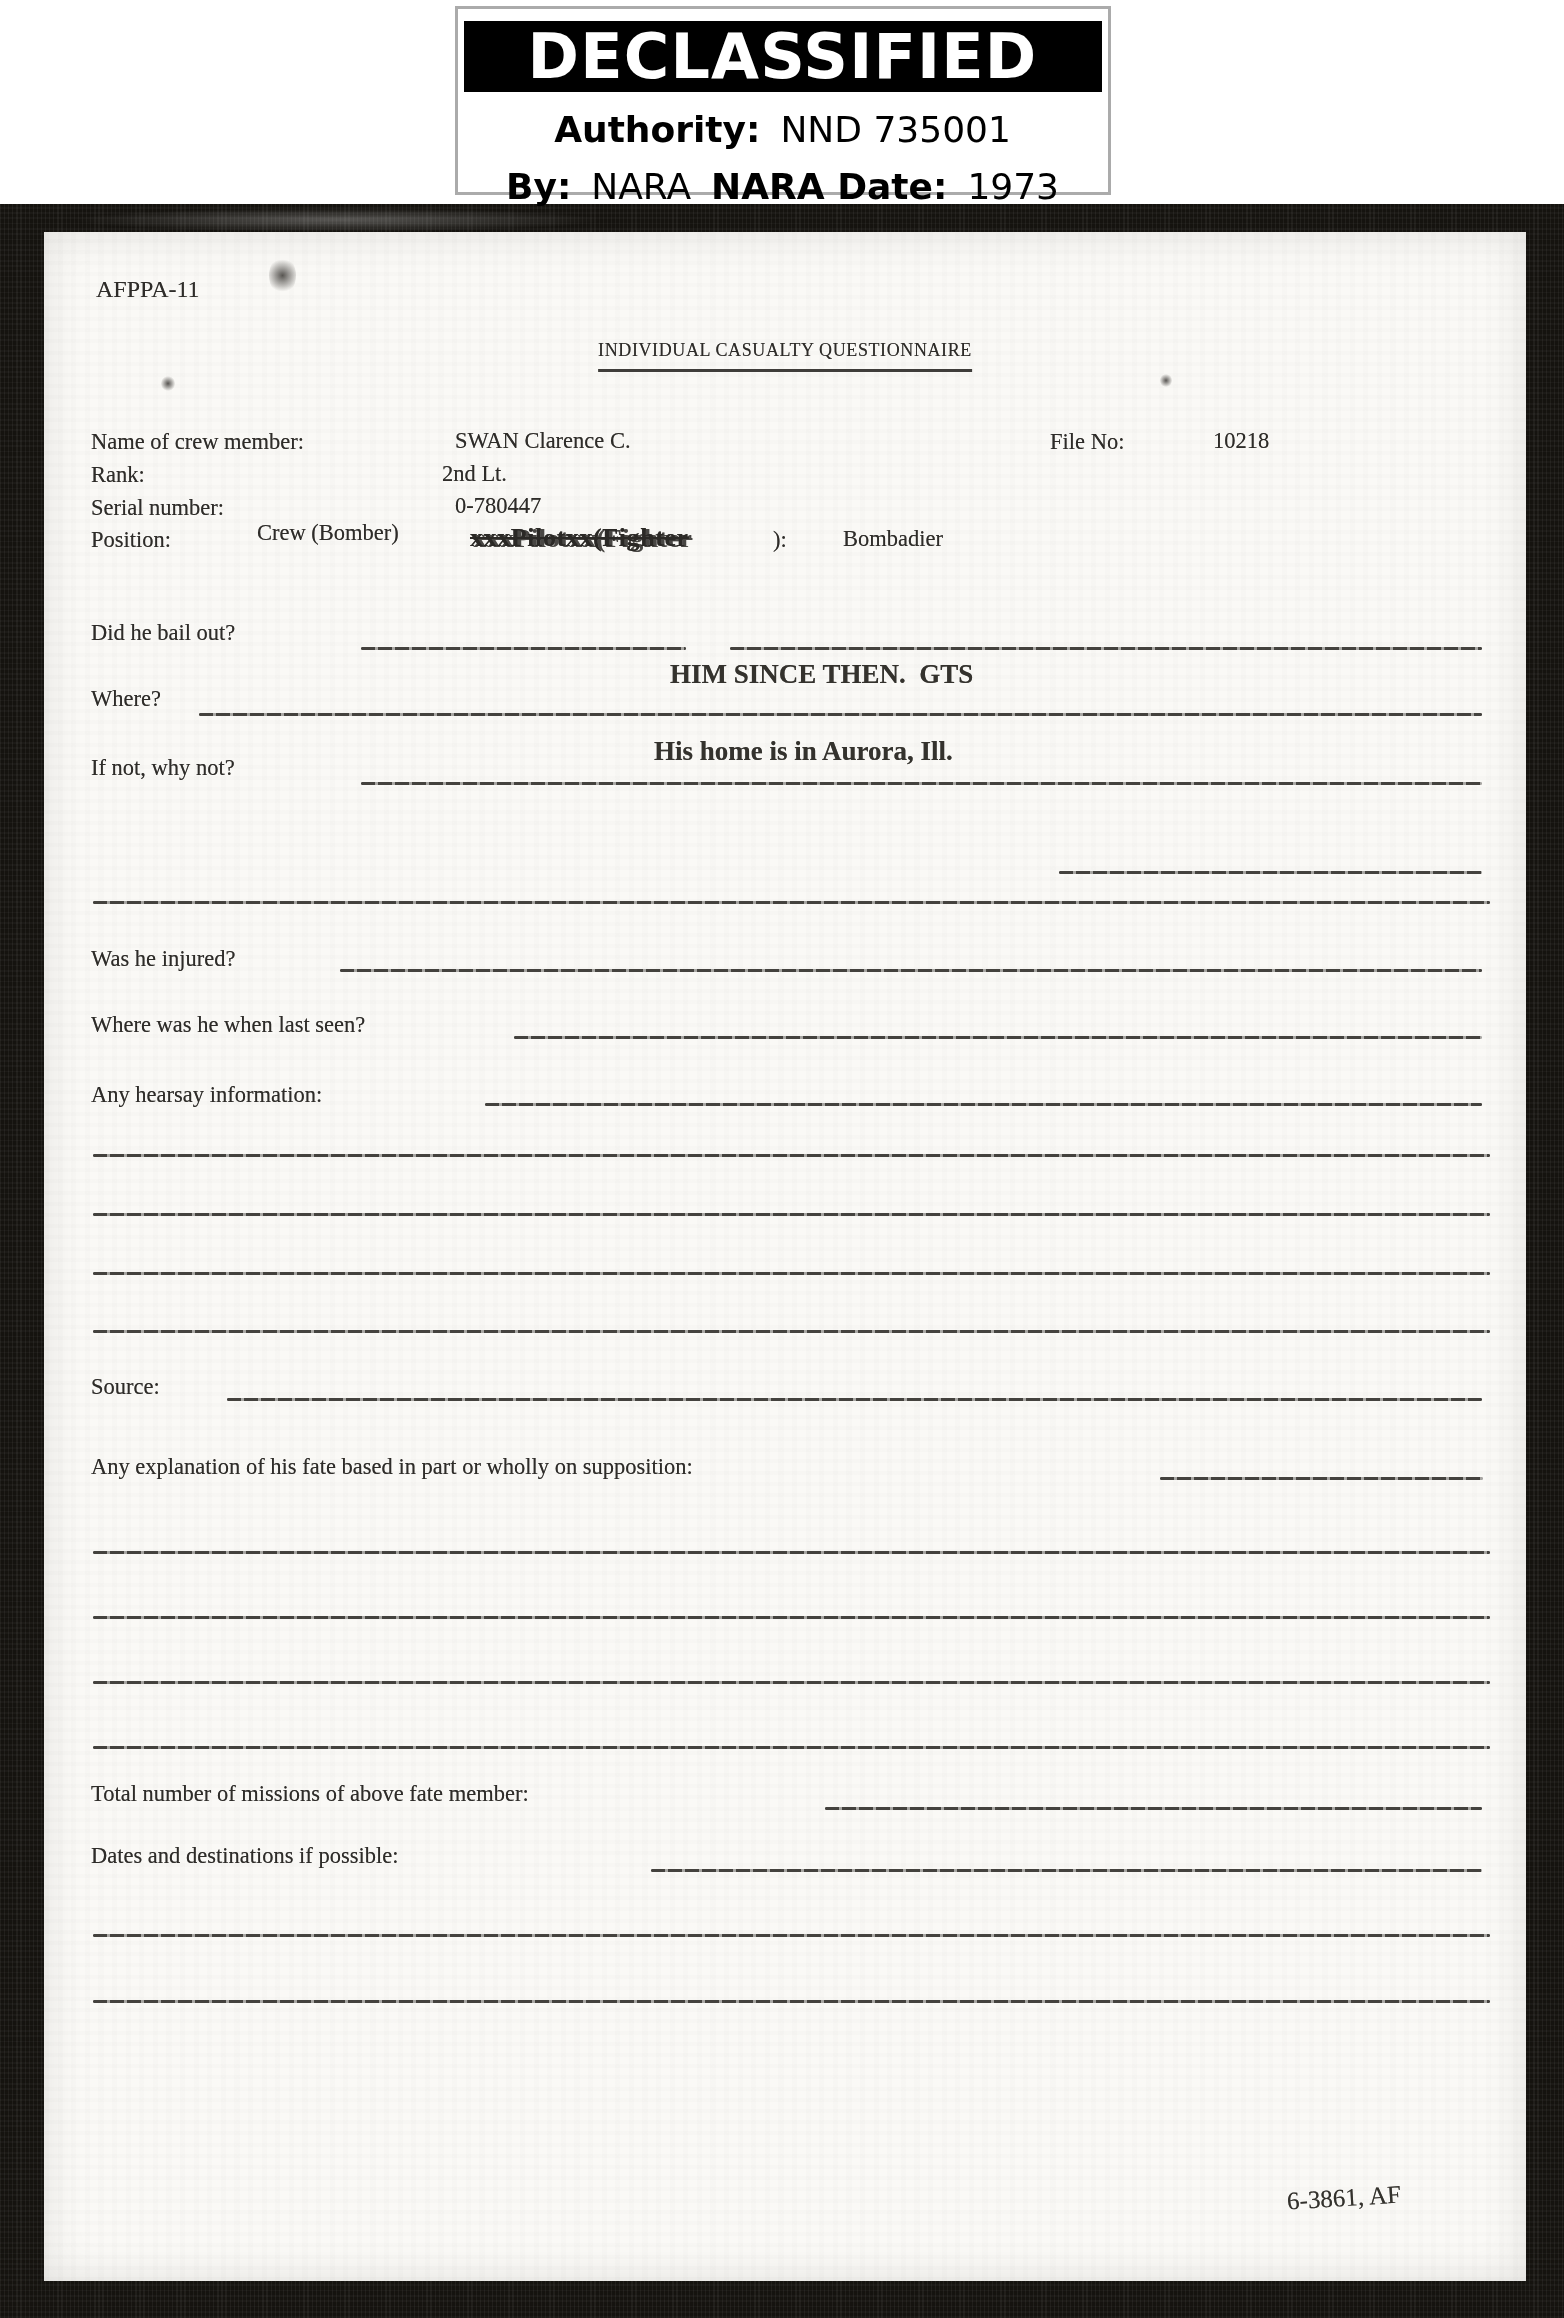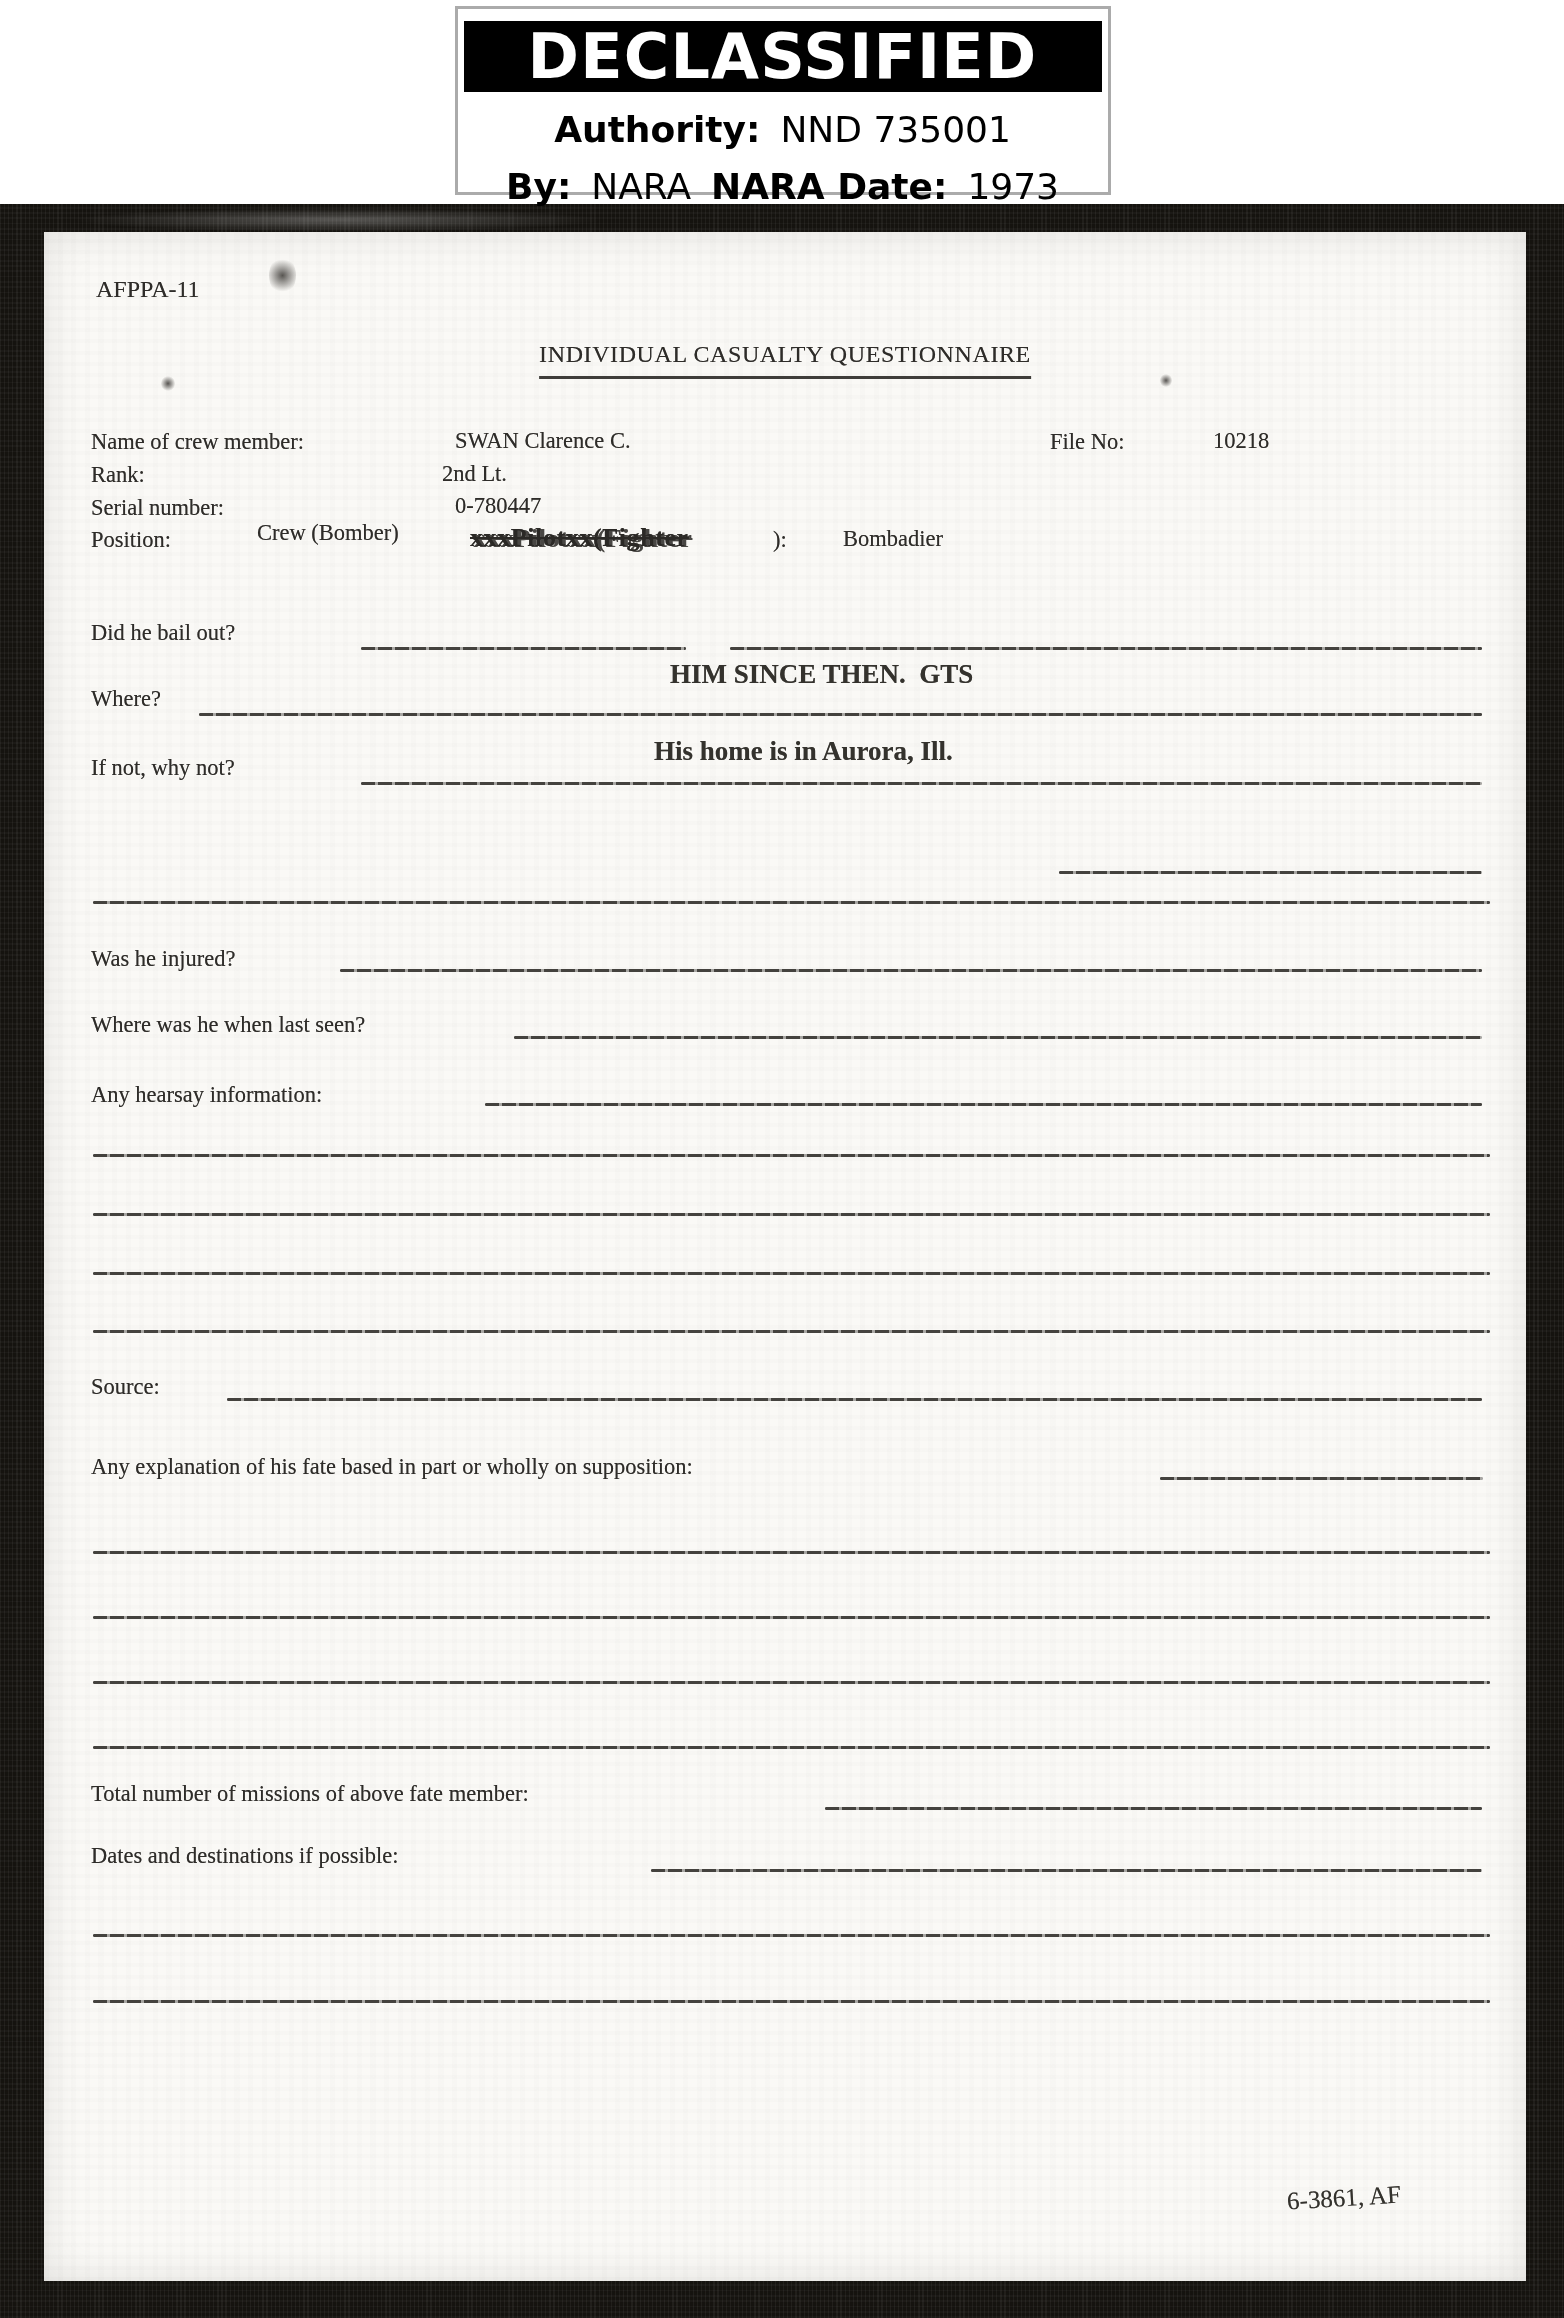--- a/index.html
+++ b/index.html
@@ -46,21 +46,21 @@
     box-shadow: inset 0 0 41px rgba(0,0,0,0.10);
   }
 
   
   .t {
     position:absolute; white-space:pre; font-size:22.5px; line-height:1.2;
     color:#2e2c29; text-shadow:0 0 0.6px rgba(46,44,41,0.55);
   }
   .ans { font-size:27px; font-weight:bold; color:#34322d; }
   .title {
-    font-size:24px; letter-spacing:0.6px; left:50%; transform:translateX(-50%);
+    font-size:18px; letter-spacing:0.6px; left:50%; transform:translateX(-50%);
     border-bottom:3px solid #3f3d3a; padding-bottom:7px;
   }
   .footer-code { font-size:25px; transform:rotate(-3.5deg); color:#34322d; }
 
   
   .struck { position:absolute; top:291px; left:426px; height:36px; }
   .struck span {
     position:absolute; white-space:pre; font-size:26px; font-weight:bold; letter-spacing:0.6px;
     color:#2b2926; text-decoration:line-through; text-decoration-thickness:2.4px;
     text-shadow:0 0 0.6px rgba(43,41,38,0.6);

